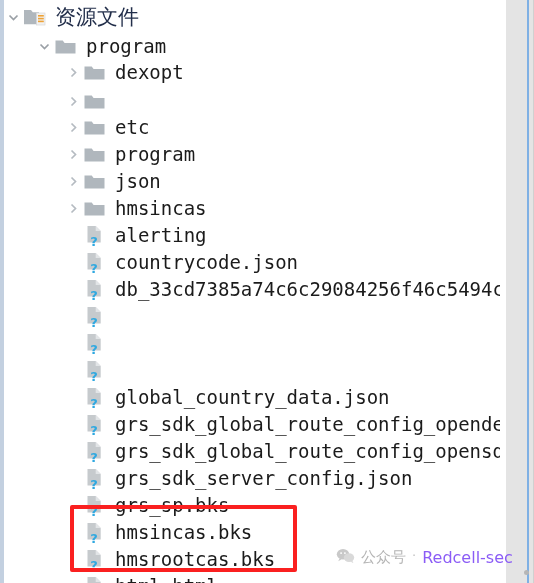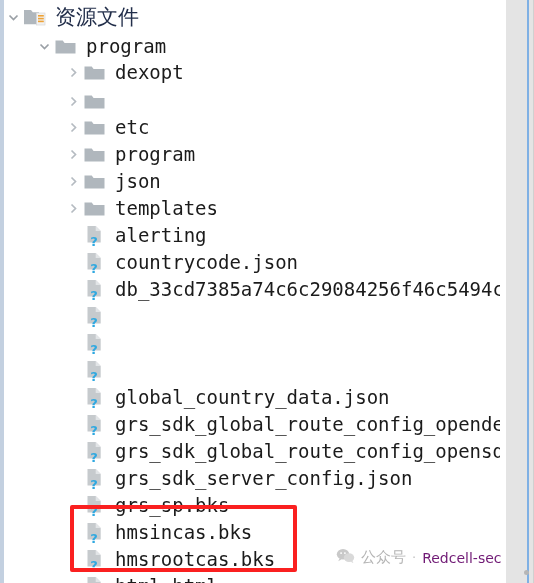--- a/index.html
+++ b/index.html
@@ -113,29 +113,28 @@
     box-sizing: border-box;
     border-radius: 2px;
   }
 
   
   #watermark {
     position: absolute;
     left: 336px;
     top: 548px;
     display: flex;
-    align-items: center;
     gap: 6px;
     font-family: "DejaVu Sans", "Liberation Sans", sans-serif;
     font-size: 14px;
     color: #b9b9b9;
   }
   #watermark .wm-cjk { font-size: 15px; color: #b4b4b4; }
   #watermark .wm-dot { font-size: 13px; color: #c2c2c2; }
-  #watermark .wm-en { font-size: 14px; color: #701a75; }
+  #watermark .wm-en { font-size: 16px; color: #8b5cf6; }
 
   
   #top-partial {
     position: absolute;
     left: 0; top: -22px;
     width: 500px; height: 29px;
   }
 </style>
 </head>
 <body>
@@ -255,21 +254,21 @@
         <div class="chev">
           <svg width="13" height="13" viewBox="0 0 13 13">
             <path d="M4.5 2.5 L8.5 6.5 L4.5 10.5" fill="none" stroke="#b5bbc1" stroke-width="1.7"></path>
           </svg>
         </div>
         <div class="icon-wrap">
           <svg width="22" height="17" viewBox="0 0 22 17">
             <path d="M0.5 2.5 h7.2 l1.9 2.4 H20.5 v10.6 H0.5 Z" fill="#b0b7bd"></path>
           </svg>
         </div>
-        <div class="label">templates</div>
+        <div class="label">hmsincas</div>
       </div>
       <div class="row" style="top: 221px; padding-left: 60px;">
         <div class="chev"></div>
         <div class="icon-wrap">
           <svg width="21" height="22" viewBox="0 0 21 22">
             <path d="M2.5 1 h8.2 l5 5 v11.5 h-13.2 Z" fill="#c6cacd"></path>
             <path d="M10.7 1 v5 h5 Z" fill="#e2e5e7"></path>
             <text x="5.2" y="21" font-family="DejaVu Sans, sans-serif" font-size="13" font-weight="bold" fill="#2fa8e0">?</text>
           </svg>
         </div>

